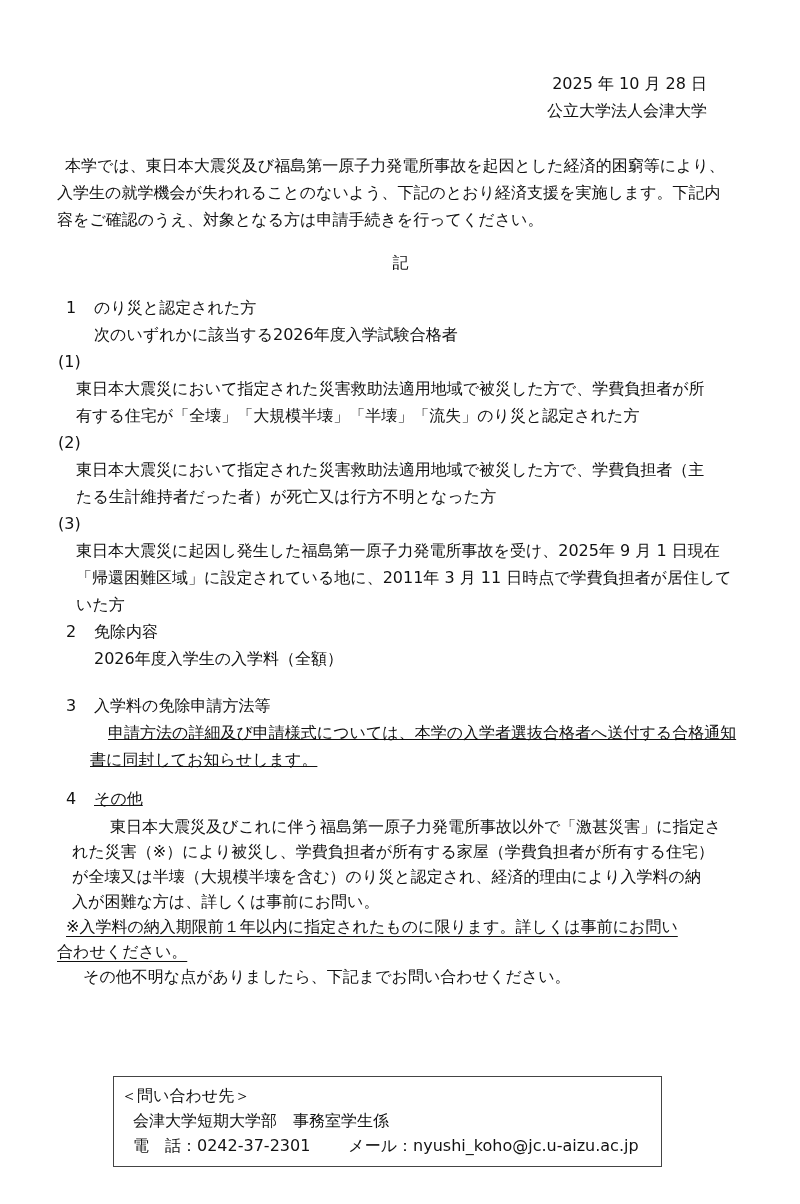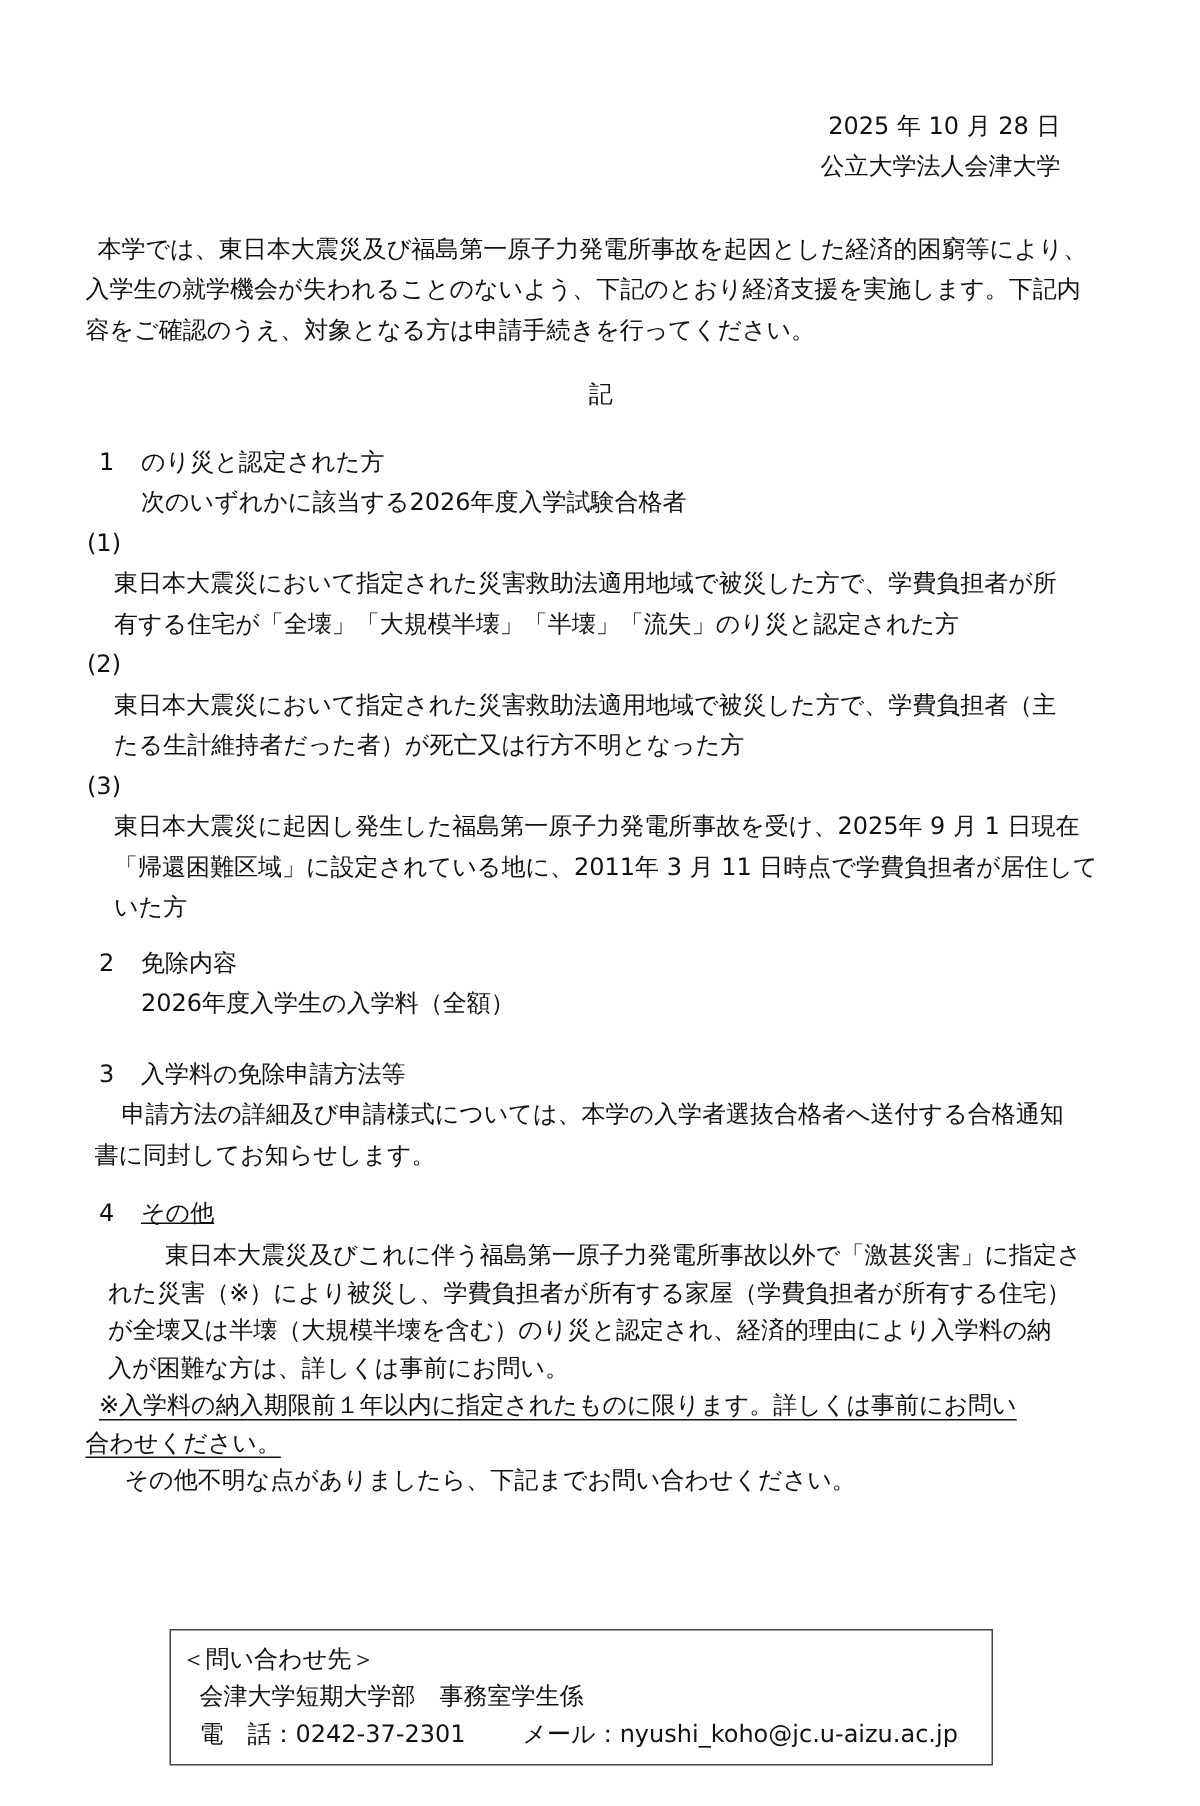--- a/index.html
+++ b/index.html
@@ -27,28 +27,28 @@
   }
   .intro {
     margin: 28px 0 0 0;
     white-space: pre-line;
     text-indent: 8px;
   }
   .ki-marker { margin-top: 16px; text-align: center; }
 
   .sec { margin: 0; }
   .sec-1 { margin-top: 18px; }
-  .sec-2 { margin-top: 10px; }
+  .sec-2 { margin-top: 0; }
   .sec-3 { margin-top: 20px; }
   .sec-4 { margin-top: 12px; }
   .sec-head { padding-left: 9px; }
   .sec-num { display: inline-block; width: 28px; text-indent: 0; }
   .sec-lead { margin-left: 37px; }
   .sec-body-simple { margin-left: 37px; }
-  .sec-body-3 { margin-left: 6px; text-indent: 18px; white-space: pre-line; }
+  .sec-body-3 { margin-left: 33px; text-indent: 18px; white-space: pre-line; text-decoration: underline; }
 
   .items { list-style: none; margin: 0; padding: 0; }
   .item {
     position: relative;
     padding-left: 19px;
     text-indent: 14px;
     white-space: pre-line;
   }
   .item-marker { position: absolute; left: 1px; top: 0; text-indent: 0; }
 

